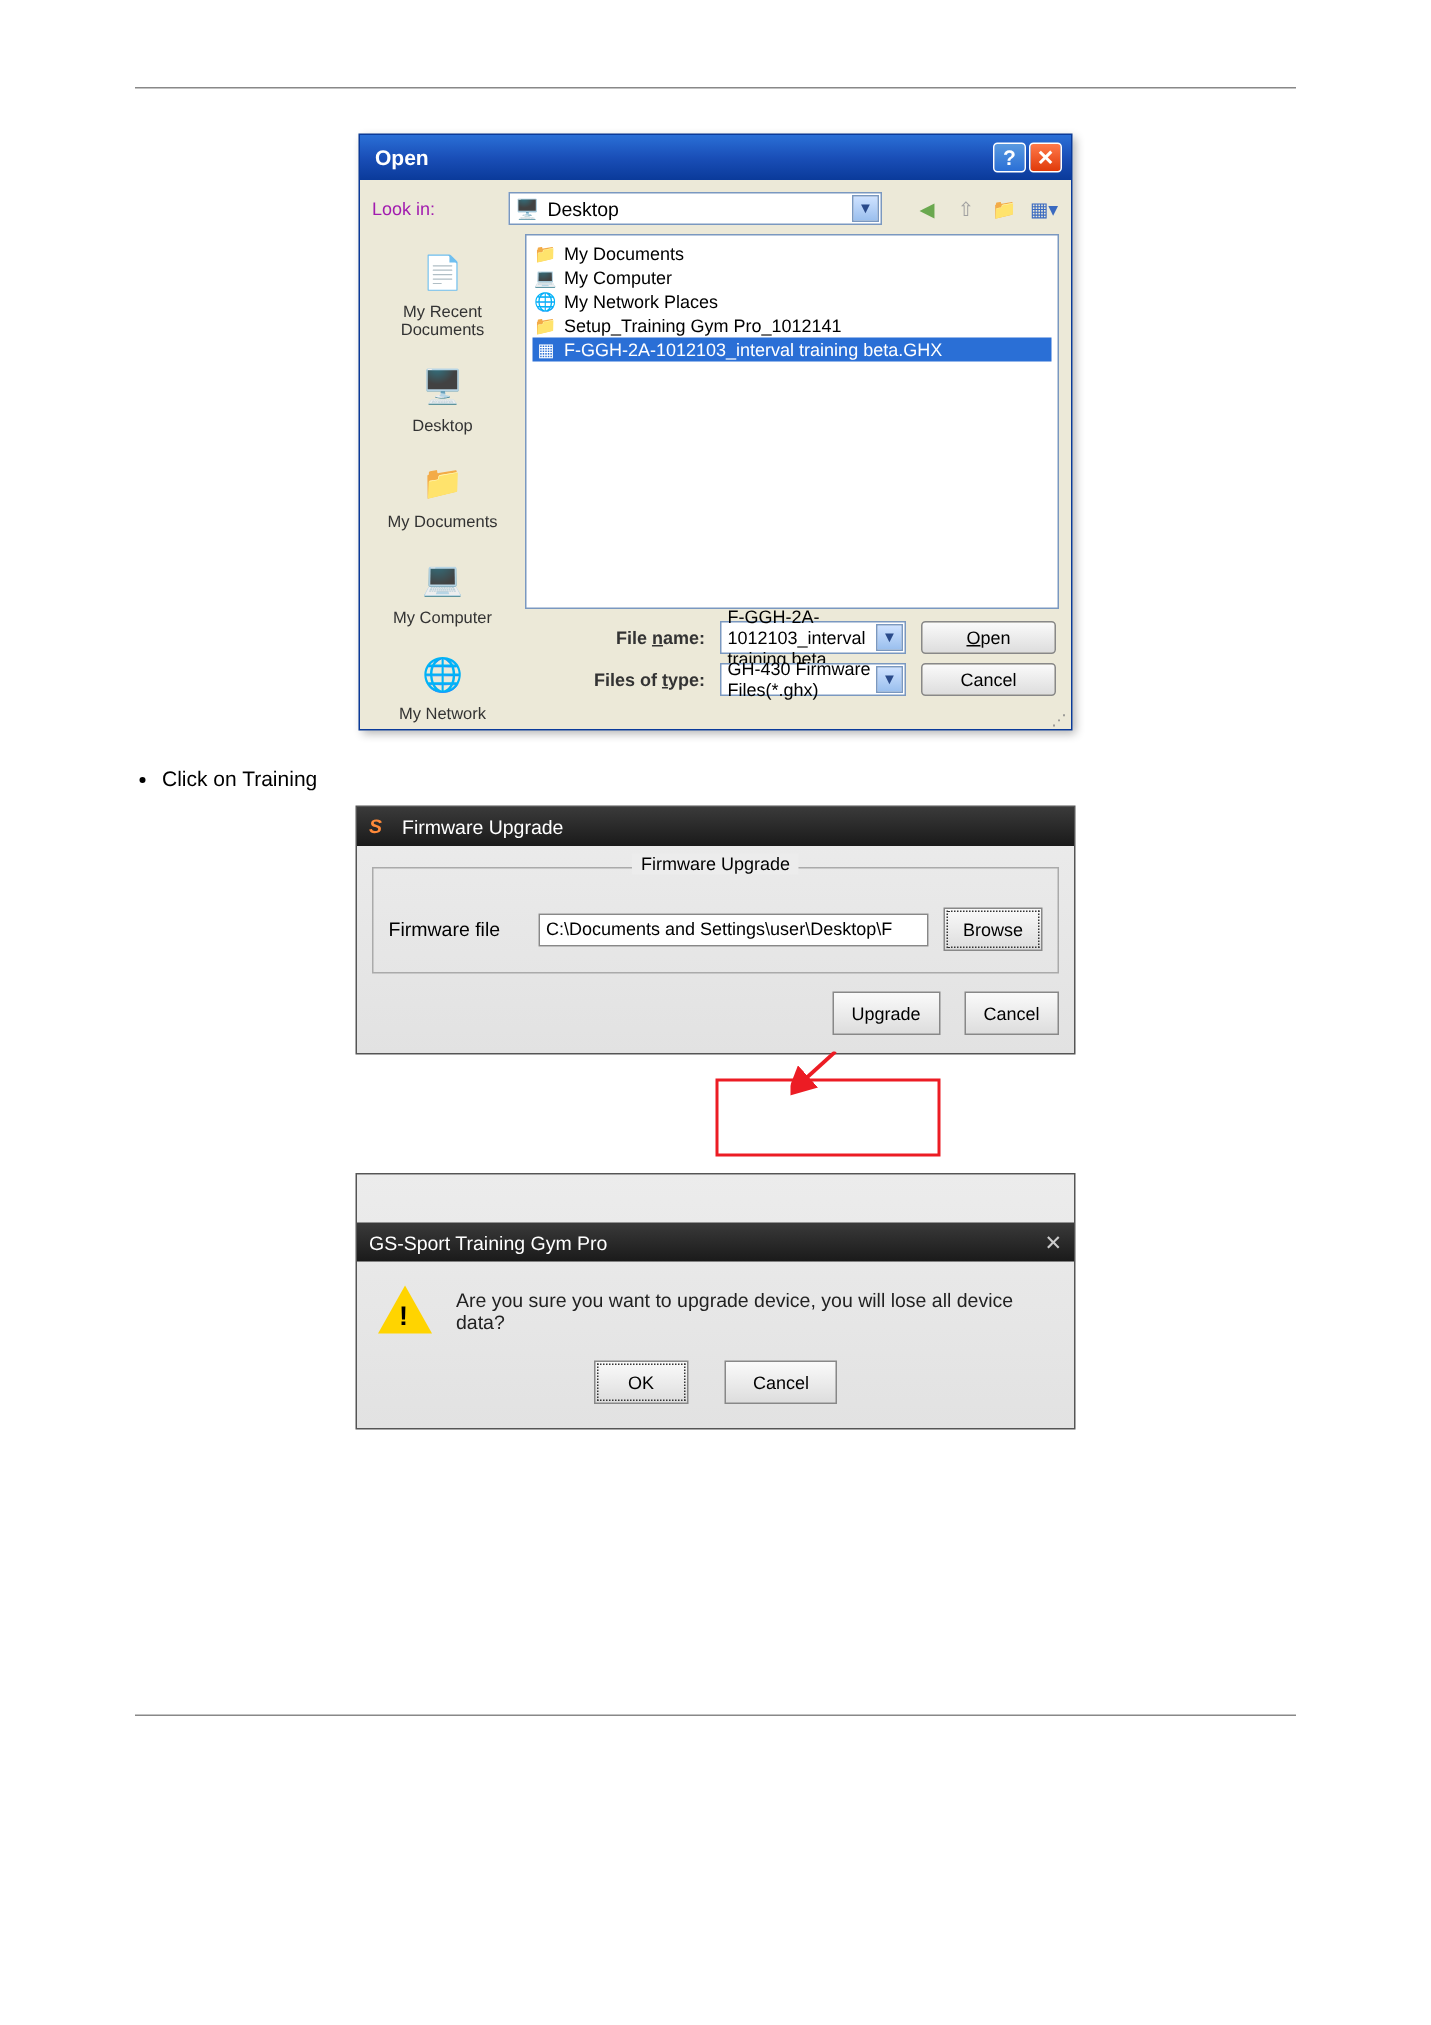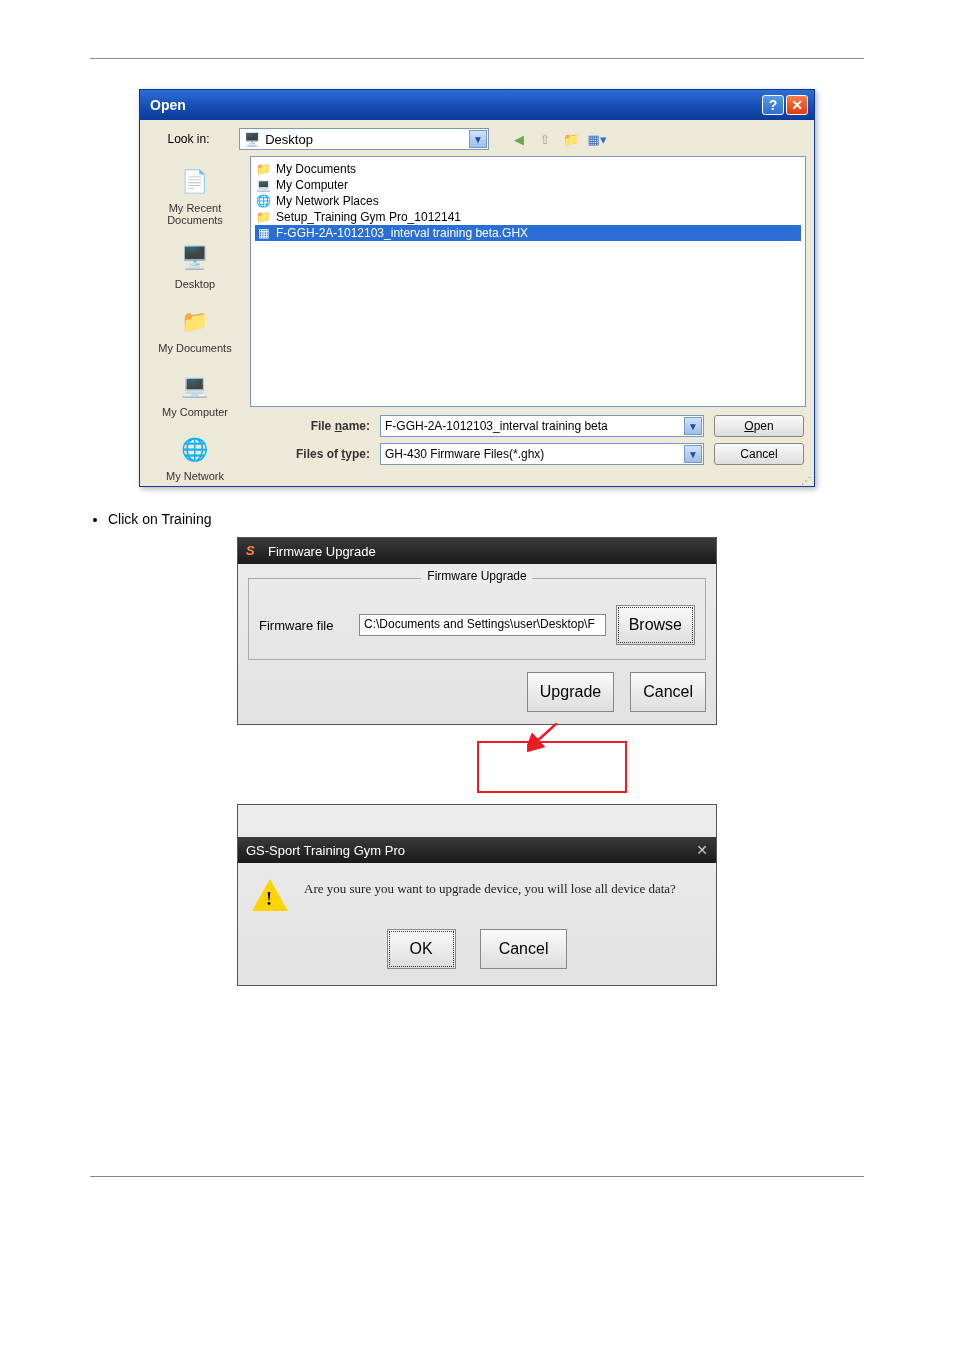--- a/index.html
+++ b/index.html
@@ -28,21 +28,21 @@
   .page-footer {
     display: flex;
     justify-content: space-between;
     font-size: 12px;
     color: #333;
     padding: 0 2px;
   }
 
   
   .open-dialog {
-    width: 676px;
+    width: 476px;
     margin: 0 auto;
     border: 1px solid #0a3a9a;
     background: #ece9d8;
     box-shadow: 2px 2px 6px rgba(0,0,0,0.3);
   }
   .open-title {
     background: linear-gradient(to bottom, #2a6fd6 0%, #1a4fb8 50%, #0a3a9a 100%);
     color: #fff;
     font-weight: bold;
     padding: 5px 6px 5px 10px;
@@ -61,21 +61,21 @@
     font-size: 14px;
   }
   .help-btn { background: linear-gradient(#5a9ae0,#2a6fd6); color:#fff; }
   .close-btn { background: linear-gradient(#ff7a4a,#e03a0a); color:#fff; }
   .open-top {
     padding: 8px 8px 4px 8px;
     display: flex;
     align-items: center;
     gap: 6px;
   }
-  .open-top-label { width: 85px; text-align: center; color:#000000; font-size:12px; padding-right:4px;}
+  .open-top-label { width: 85px; text-align: left; color:#a21caf; font-size:12px; padding-right:4px;}
   .lookin-select {
     border: 1px solid #7a98c0;
     background: #fff;
     padding: 2px 4px;
     width: 250px;
     height: 22px;
     display:flex; align-items:center; gap:5px;
     position:relative;
   }
   .lookin-select .dd {
@@ -187,21 +187,21 @@
     background:#ececec; padding:0 6px; font-size:12px;
   }
   .fw-row { display:flex; align-items:center; gap:10px; }
   .fw-row .lbl { width:90px; font-size:13px; }
   .fw-row .txt {
     flex:1; height:22px; border:1px solid #888; background:#fff;
     padding:2px 4px; font-size:12px; overflow:hidden; white-space:nowrap;
   }
   .fw-btn {
     border:1px solid #888; background:linear-gradient(#fafafa,#ddd);
-    height:40px; padding:0 12px; font-size:16px;
+    height:29px; padding:0 12px; font-size:12px;
     display:flex;align-items:center;
   }
   .fw-btn.dashed { outline:1px dotted #333; outline-offset:-3px; }
   .fw-bottom { display:flex; justify-content:flex-end; gap:16px; padding:8px 10px 12px 10px;}
   .red-arrow {
     position:relative;
     width:480px; margin:-6px auto 0 auto; height:65px;
   }
   .red-arrow svg { position:absolute; left:290px; top:-6px; }
   .red-box {
@@ -221,21 +221,20 @@
     background: linear-gradient(#3a3a3a,#1a1a1a);
     color:#fff;
     padding:5px 8px;
     font-size:13px;
     display:flex; justify-content:space-between; align-items:center;margin-top:32px;
   }
   .confirm-title .x { color:#ccc; font-size:14px; font-weight:normal;}
   .confirm-body {
     display:flex; align-items:flex-start; gap:16px;
     padding:14px 14px 0 14px;
-    font-family:Liberation Serif, serif;
   }
   .warn-ico {
     width:36px;height:36px;
     display:flex;align-items:center;justify-content:center;
     font-size:32px; flex-shrink:0;
     color:#000;
   }
   .warn-tri {
     width:0;height:0;
     border-left:18px solid transparent;

